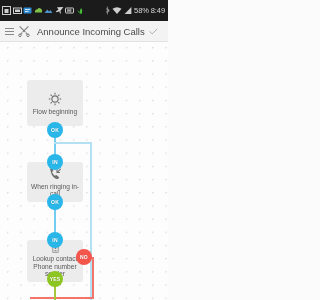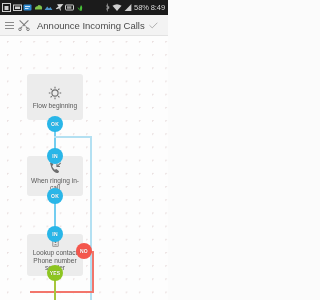--- a/index.html
+++ b/index.html
@@ -5,21 +5,21 @@
   * { box-sizing: border-box; margin: 0; padding: 0; }
   html, body {
     width: 168px; height: 300px;
     overflow: hidden;
     font-family: "Liberation Sans", sans-serif;
     background: #fbfbfb;
   }
 
   
   .statusbar {
-    height: 15px; width: 168px;
+    height: 21px; width: 168px;
     background: #1b1b1b;
     display: flex; align-items: center;
     padding: 0 2px;
     position: relative;
   }
   .sb-left { display: flex; align-items: center; gap: 1.5px; }
   .sb-right {
     margin-left: auto;
     display: flex; align-items: center; gap: 2px;
     padding-right: 1px;

